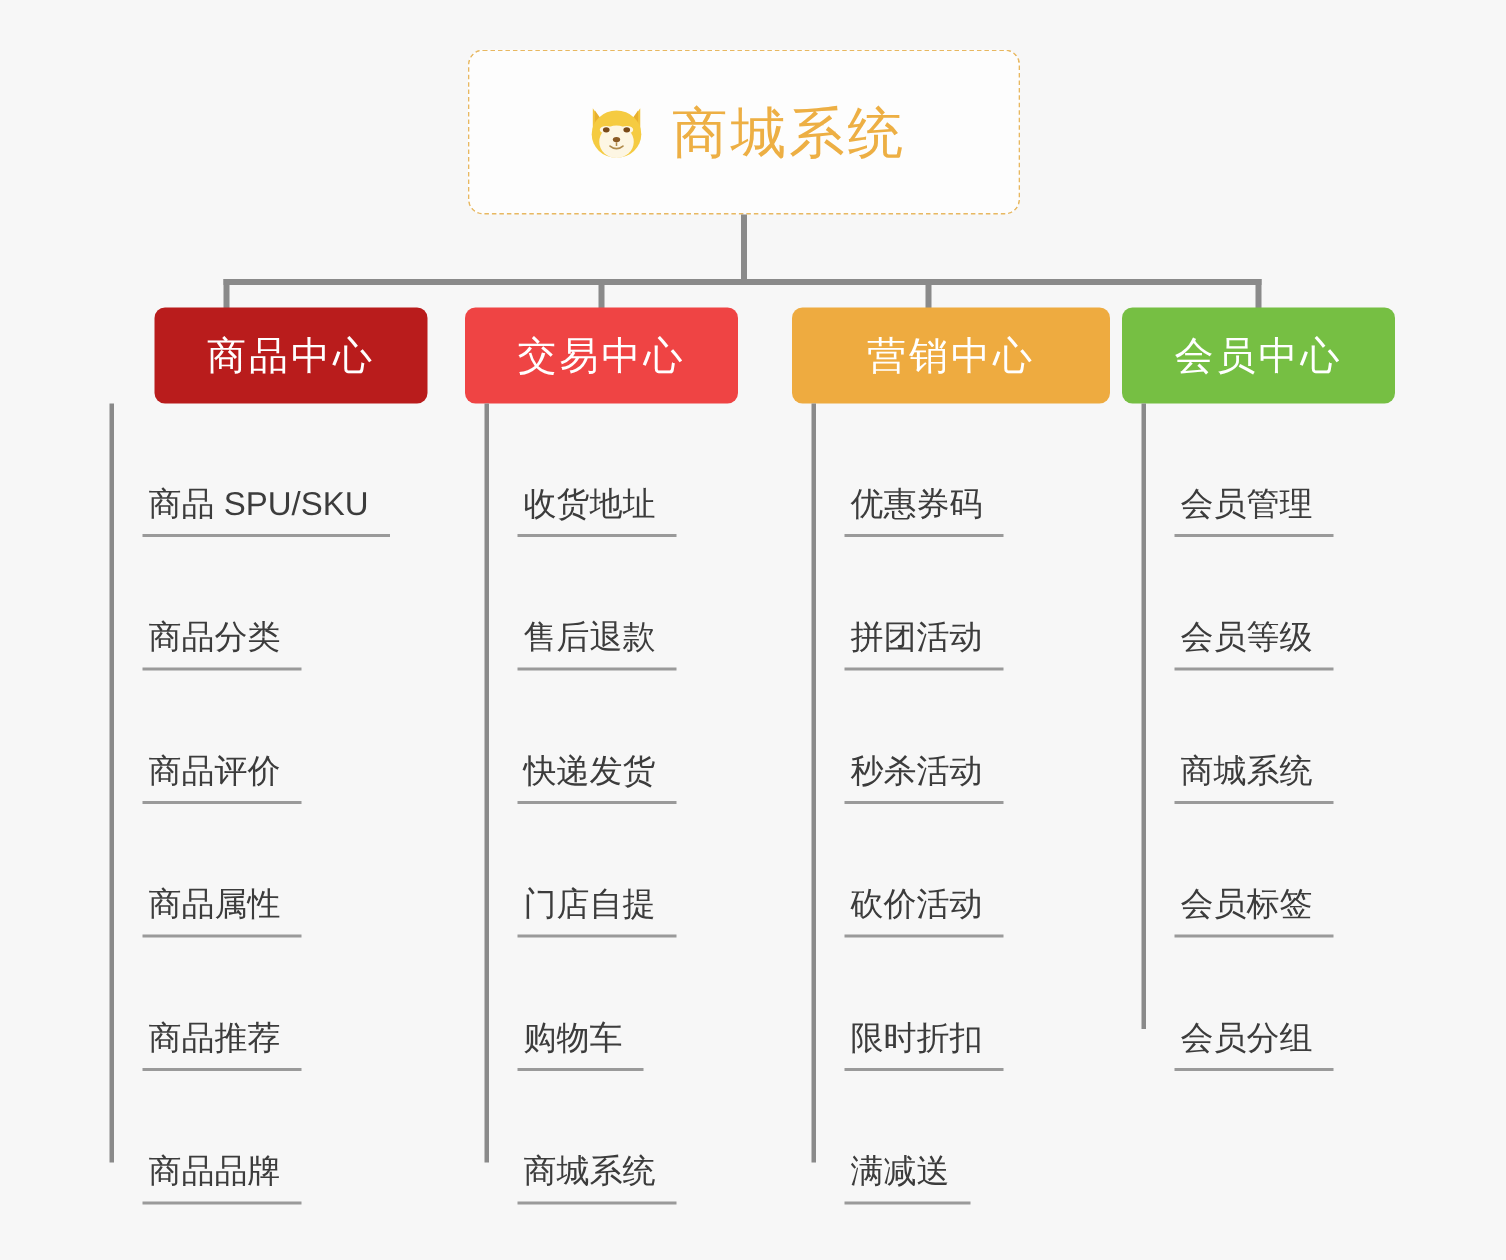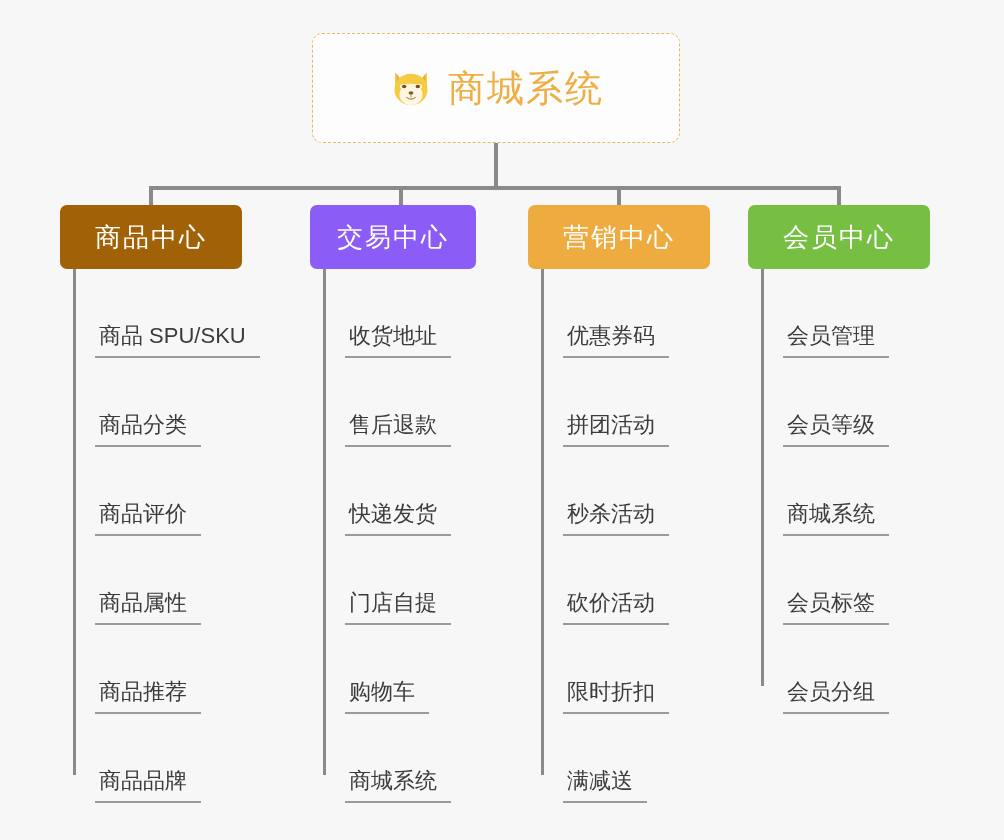--- a/index.html
+++ b/index.html
@@ -94,25 +94,25 @@
     font-size: 22px;
     color: #3c3c3c;
     line-height: 1.18;
     padding: 0 14px 7px 4px;
     border-bottom: 2px solid #9a9a9a;
     white-space: nowrap;
   }
 
   
   .branch-1 { left: 60px; }
-  .branch-1 .branch-header { width: 182px; background: #a16207; }
+  .branch-1 .branch-header { width: 182px; background: #b91c1c; margin-left: 43px; }
   .branch-2 { left: 310px; }
-  .branch-2 .branch-header { width: 166px; background: #8b5cf6; text-align: right; }
+  .branch-2 .branch-header { width: 182px; background: #ef4444; text-align: right; }
   .branch-3 { left: 528px; }
-  .branch-3 .branch-header { width: 182px; background: #eeab40; }
+  .branch-3 .branch-header { width: 212px; background: #eeab40; }
   .branch-4 { left: 748px; }
   .branch-4 .branch-header { width: 182px; background: #76bf43; }
 </style>
 </head>
 <body>
 
 <div id="mindmap">
 
   <div class="root-node">
     <span class="dog-wrap">

